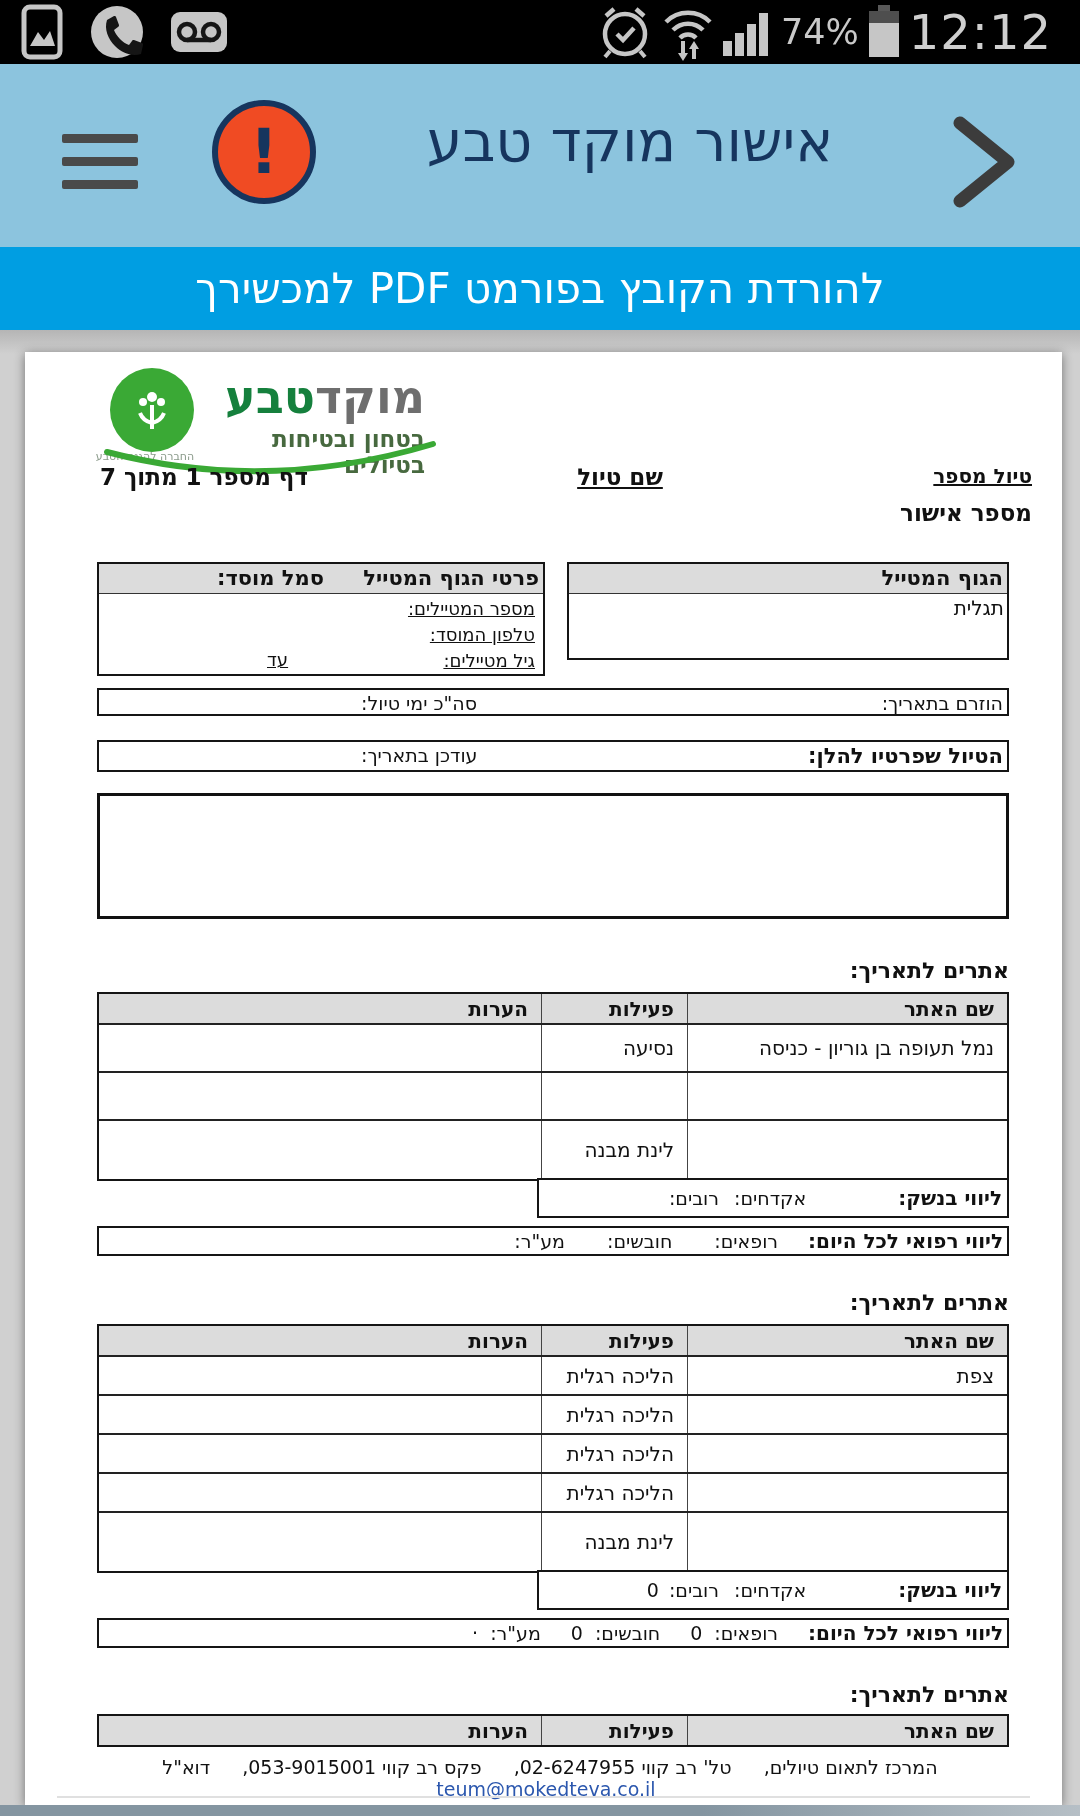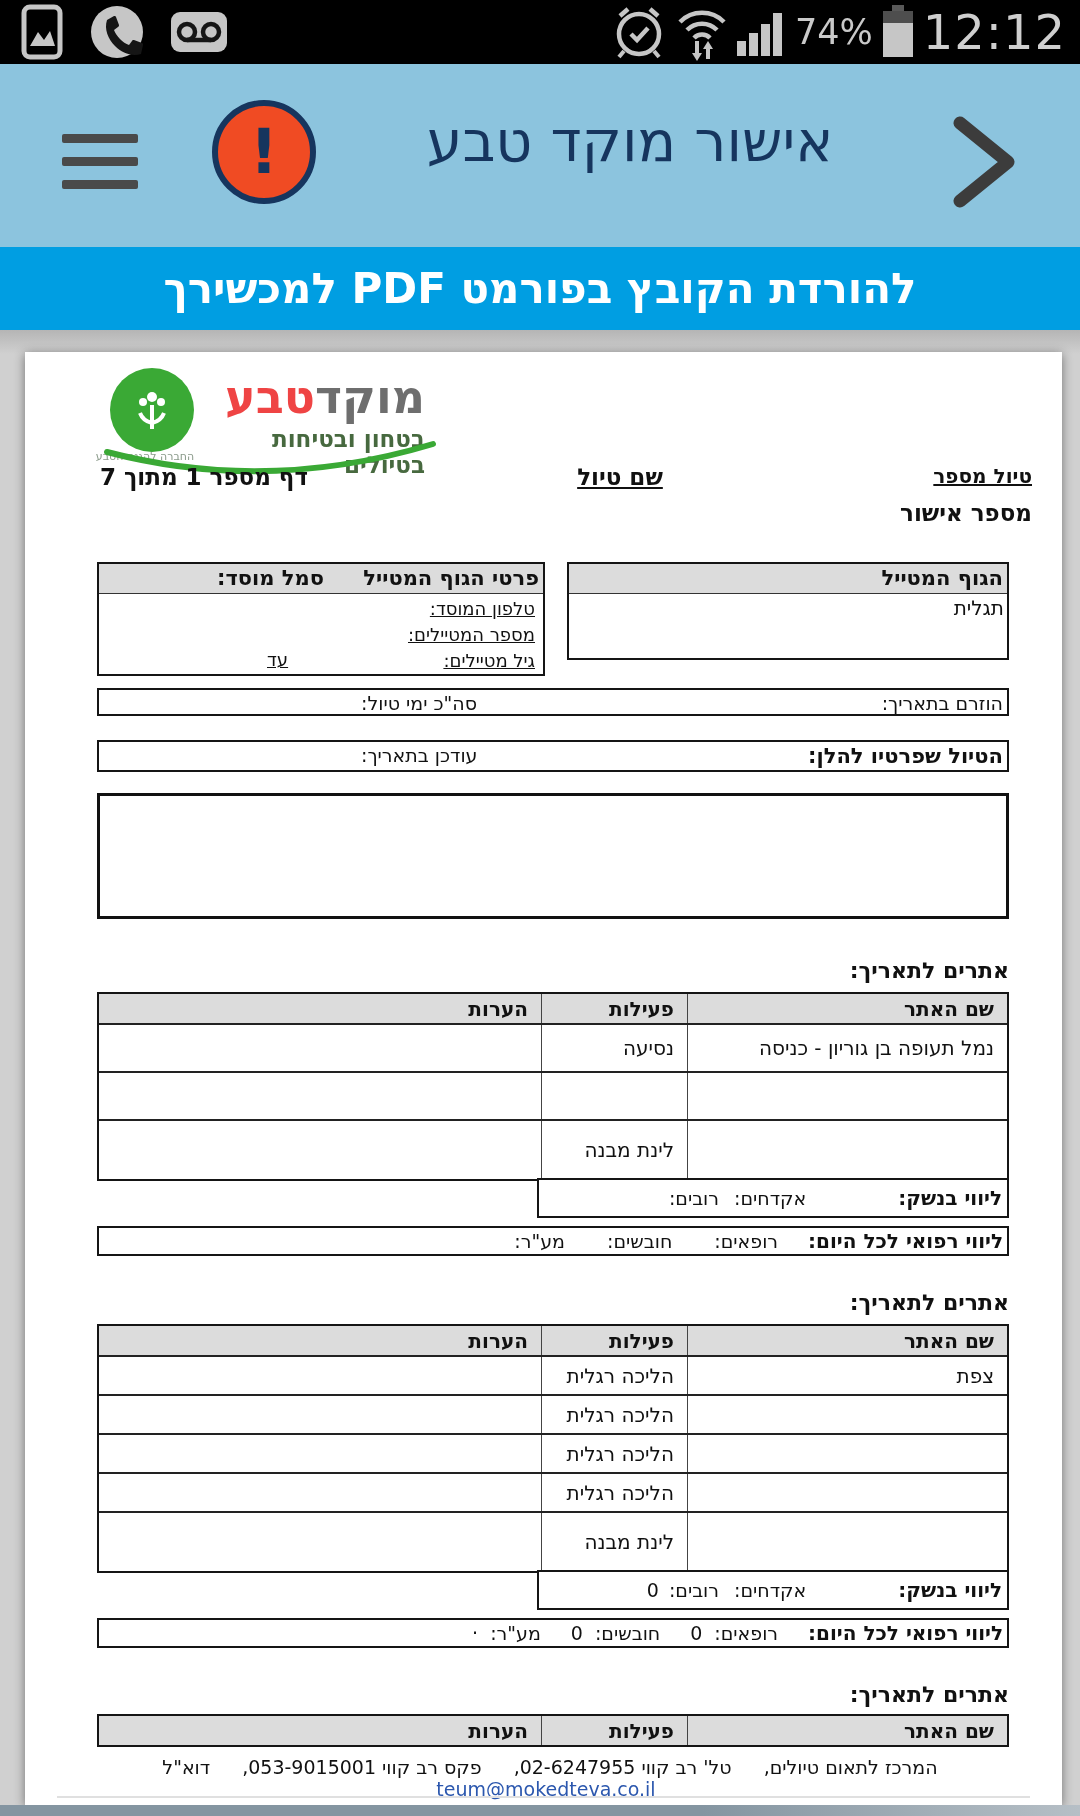--- a/index.html
+++ b/index.html
@@ -7,52 +7,52 @@
        font-family:"DejaVu Sans",sans-serif;}
   .abs{position:absolute}
   .rtl{direction:rtl;unicode-bidi:plaintext}
   .b{font-weight:bold}
   .u{text-decoration:underline}
 
   
   .status-bar{left:0;top:0;width:1080px;height:64px;background:#000;display:flex;
               align-items:center;justify-content:space-between;color:#c9c9c9}
   .sb-left{display:flex;align-items:center;gap:26px;padding-left:20px}
-  .sb-right{display:flex;align-items:center;gap:8px;padding-right:14px}
+  .sb-right{display:flex;align-items:center;gap:8px;padding-right:28px}
   .sb-time{font-size:48px;color:#cfcfcf;letter-spacing:1px}
   .sb-pct{font-size:35px;color:#c9c9c9}
 
   
   .app-header{left:0;top:64px;width:1080px;height:183px;background:#8cc4de}
   .hamburger{left:62px;top:70px;width:76px;cursor:pointer}
   .hamburger div{height:9px;background:#4a4a4a;border-radius:2px;margin-bottom:14px}
   .alert-badge{left:212px;top:36px;width:104px;height:104px;border-radius:50%;
                background:#f04b23;border:6px solid #16355e;box-sizing:border-box;
                display:flex;align-items:center;justify-content:center;
                color:#16355e;font-size:62px;font-weight:bold;line-height:1}
   .app-title{left:330px;top:44px;width:600px;text-align:center;color:#16355e;font-size:57px}
 
   
   .banner{left:0;top:247px;width:1080px;height:83px;background:#009ee2;display:flex;
-          align-items:center;justify-content:center;color:#fff;font-size:42px;font-weight:bold}
+          align-items:center;justify-content:center;color:#fff;font-size:42px;font-weight:normal}
 
   
   .doc-area{left:0;top:330px;width:1080px;height:1486px;background:#d0d0d0}
   .doc-topshade{left:0;top:0;width:1080px;height:24px;
                 background:linear-gradient(#b5b5b5,#d0d0d0)}
   .page{left:25px;top:22px;width:1037px;height:1453px;background:#fff;
         box-shadow:0 2px 10px rgba(0,0,0,.45);color:#111}
   .bottom-band{left:0;top:1805px;width:1080px;height:11px;
                background:linear-gradient(90deg,#8495a1 65%,#b6bfc6)}
 
   
   .logo-circle{left:85px;top:16px;width:84px;height:84px;border-radius:50%;background:#3aa935;
                display:flex;align-items:center;justify-content:center}
   .brand{left:170px;top:18px;width:230px;text-align:right;font-size:46px;font-weight:bold}
-  .brand .g1{color:#6e6e6e}.brand .g2{color:#ef4444}
+  .brand .g1{color:#6e6e6e}.brand .g2{color:#15803d}
   .brand-sub{left:170px;top:74px;width:230px;text-align:right;font-size:23px;
              font-weight:bold;color:#47693f}
   .brand-tag{left:58px;top:98px;width:124px;text-align:center;font-size:11px;color:#8a9a8a}
 
   
   .org{left:470px;top:40px;width:520px;text-align:center}
   .org-l1{font-size:23px;font-weight:bold}
   .org-l2{font-size:20px;margin-top:6px}
   .link{color:#2b57ae;text-decoration:underline;cursor:pointer}
 
@@ -220,22 +220,22 @@
       <div class="thead rtl">הגוף המטייל</div>
       <div class="group-body rtl">תגלית</div>
     </div>
 
     <div class="abs details-table box-border">
       <div class="thead rtl details-head">
         <span>פרטי הגוף המטייל</span>
         <span class="symbol-label">סמל מוסד:</span>
       </div>
       <div class="details-body">
+        <div class="row rtl u">מספר המטיילים:</div>
         <div class="row rtl u">טלפון המוסד:</div>
-        <div class="row rtl u">מספר המטיילים:</div>
         <div class="row rtl u">גיל מטיילים:</div>
         <span class="until">עד</span>
       </div>
     </div>
 
     <div class="inline-box" style="top:336px;height:28px">
       <span class="right-lbl rtl">הוזרם בתאריך:</span>
       <span class="mid-lbl rtl">סה"כ ימי טיול:</span>
     </div>
 

